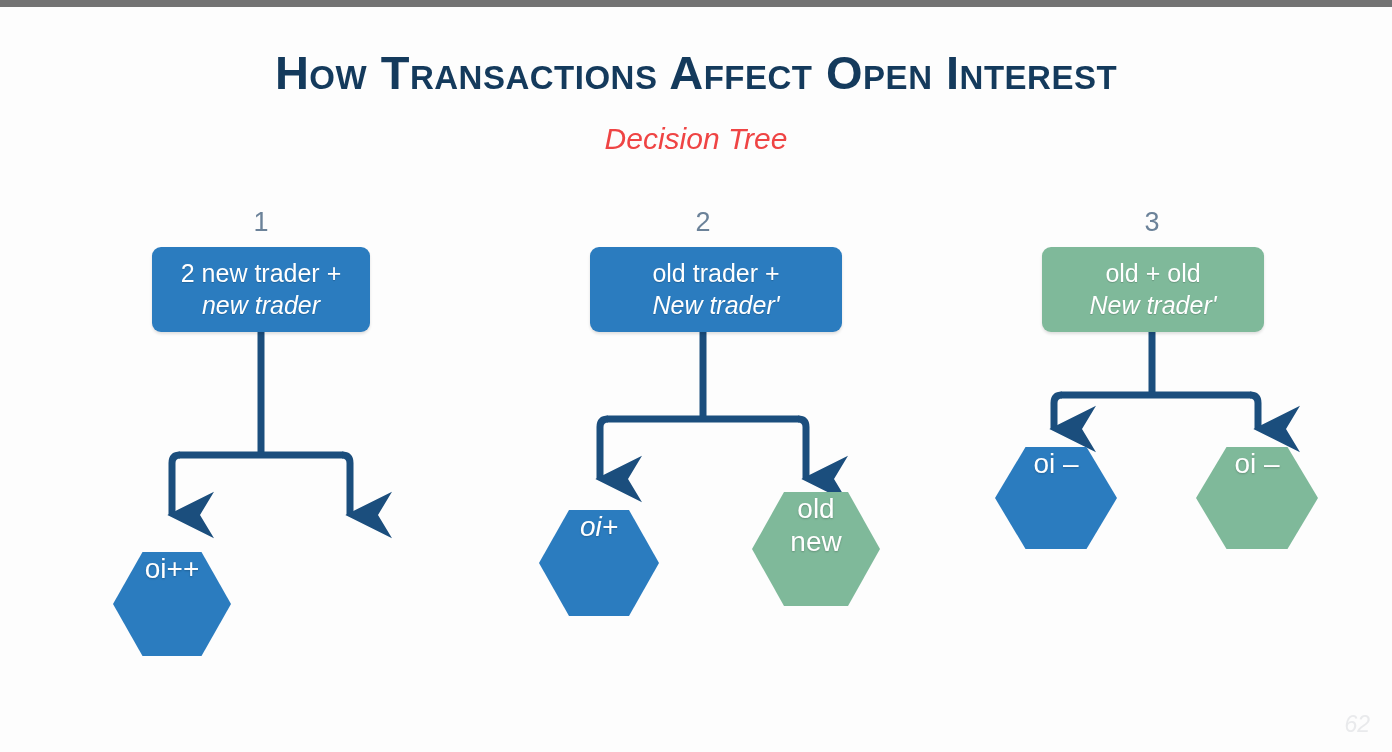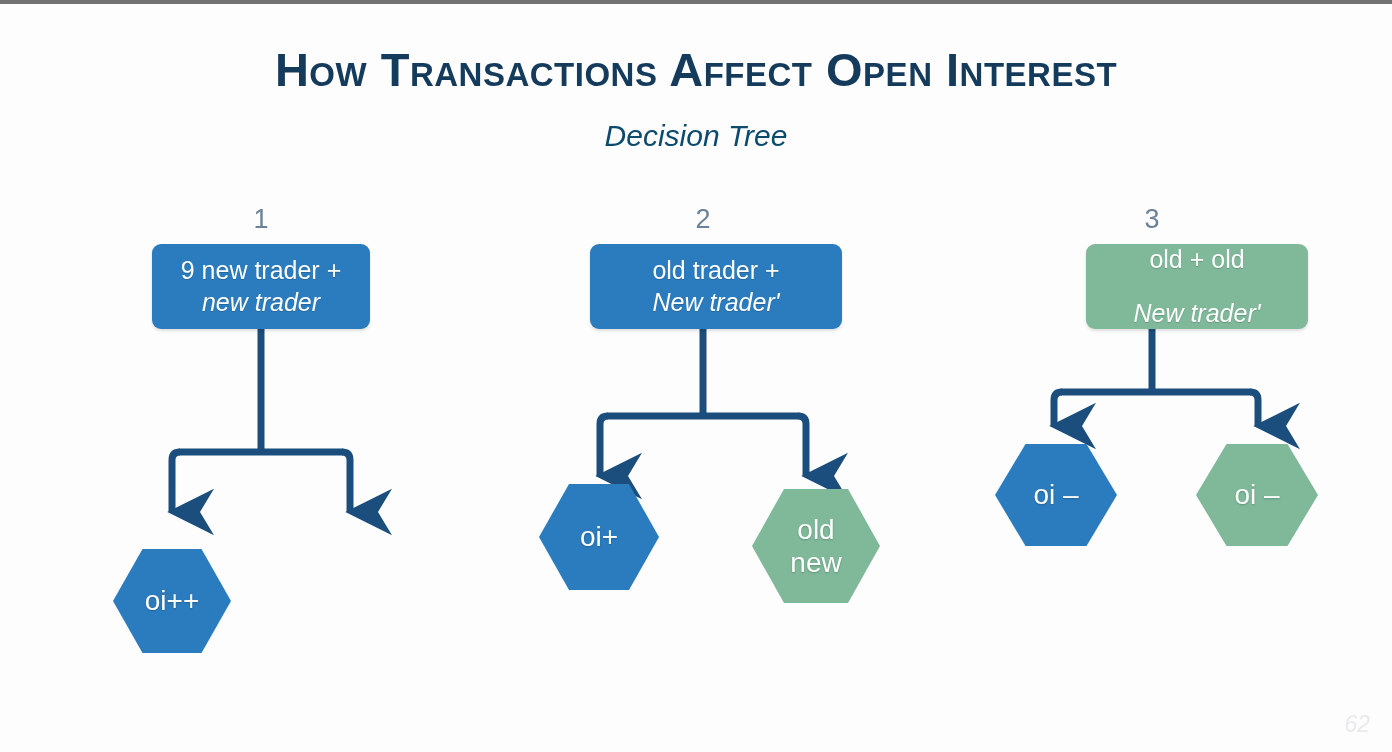--- a/index.html
+++ b/index.html
@@ -12,21 +12,21 @@
     height: 752px;
     background: #ffffff;
     font-family: "Liberation Sans", sans-serif;
     overflow: hidden;
   }
   .canvas {
     position: relative;
     width: 1392px;
     height: 752px;
     background: #fdfdfd;
-    border-top: 4px solid #737373;
+    border-top: 7px solid #737373;
     box-sizing: border-box;
     overflow: hidden;
     padding-left: 32px;
   }
 
   
   .title {
     position: absolute;
     left: 0;
     top: 38px;
@@ -42,21 +42,21 @@
   }
   .subtitle {
     position: absolute;
     left: 0;
     top: 115px;
     width: 1392px;
     text-align: center;
     font-family: "Liberation Sans", sans-serif;
     font-size: 30px;
     font-style: italic;
-    color: #0c4a6e;
+    color: #ef4444;
     white-space: nowrap;
   }
 
   
   .col-num {
     position: absolute;
     font-family: "Liberation Sans", sans-serif;
     font-size: 27px;
     color: #6b8299;
     text-align: center;
@@ -91,21 +91,21 @@
     width: 1392px;
     height: 752px;
     pointer-events: none;
   }
 
   
   .hex {
     position: absolute;
     display: flex;
     align-items: center;
-    justify-content: center;
+    justify-content: flex-start;
     flex-direction: column;
     color: #ffffff;
     font-size: 28px;
     line-height: 1.18;
     text-shadow: 0 1px 2px rgba(0,0,0,0.22);
     clip-path: polygon(25% 0%, 75% 0%, 100% 50%, 75% 100%, 25% 100%, 0% 50%);
   }
   .hex-blue  { background: #2b7cbf; }
   .hex-green { background: #7fb99a; }
   .hex span { white-space: nowrap; }
@@ -160,48 +160,48 @@
       <path d="M 1062 388 Q 1054 388 1054 396 L 1054 402" stroke="#1b4e7d" stroke-width="7" fill="none"></path>
       <path d="M 1250 388 Q 1258 388 1258 396 L 1258 402" stroke="#1b4e7d" stroke-width="7" fill="none"></path>
       <path d="M 1054 402 L 1054 422" stroke="#1b4e7d" stroke-width="7" fill="none" marker-end="url(#arrow)"></path>
       <path d="M 1258 402 L 1258 422" stroke="#1b4e7d" stroke-width="7" fill="none" marker-end="url(#arrow)"></path>
     </g>
   </svg>
 
   <div class="col-num" style="left:231px; top:200px;">1</div>
 
   <div class="root-box box-blue" style="left:152px; top:240px; width:218px; height:85px;">
-    <span class="l1">9 new trader +</span>
+    <span class="l1">2 new trader +</span>
     <span class="l2">new trader</span>
   </div>
 
   <div class="hex hex-blue" style="left:113px; top:518px; width:118px; height:104px;margin-top:27px;">
     <span>oi++</span>
   </div>
 
 
   <div class="col-num" style="left:673px; top:200px;">2</div>
 
   <div class="root-box box-blue" style="left:578px; top:240px; width:252px; height:85px;margin-left:12px;">
     <span class="l1">old trader +</span>
     <span class="l2">New trader'</span>
   </div>
 
-  <div class="hex hex-blue" style="left:539px; top:480px; width:120px; height:106px;">
+  <div class="hex hex-blue" style="left:539px; top:503px; width:120px; height:106px;font-style:italic;">
     <span>oi+</span>
   </div>
 
   <div class="hex hex-green" style="left:752px; top:485px; width:128px; height:114px;">
     <span>old</span>
     <span>new</span>
   </div>
 
   <div class="col-num" style="left:1122px; top:200px;">3</div>
 
-  <div class="root-box box-green" style="left:1086px; top:240px; width:222px; height:85px;justify-content:space-between;">
+  <div class="root-box box-green" style="left:1042px; top:240px; width:222px; height:85px;">
     <span class="l1">old + old</span>
     <span class="l2">New trader'</span>
   </div>
 
   <div class="hex hex-blue" style="left:995px; top:440px; width:122px; height:102px;">
     <span>oi –</span>
   </div>
 
   <div class="hex hex-green" style="left:1196px; top:440px; width:122px; height:102px;">
     <span>oi –</span>

